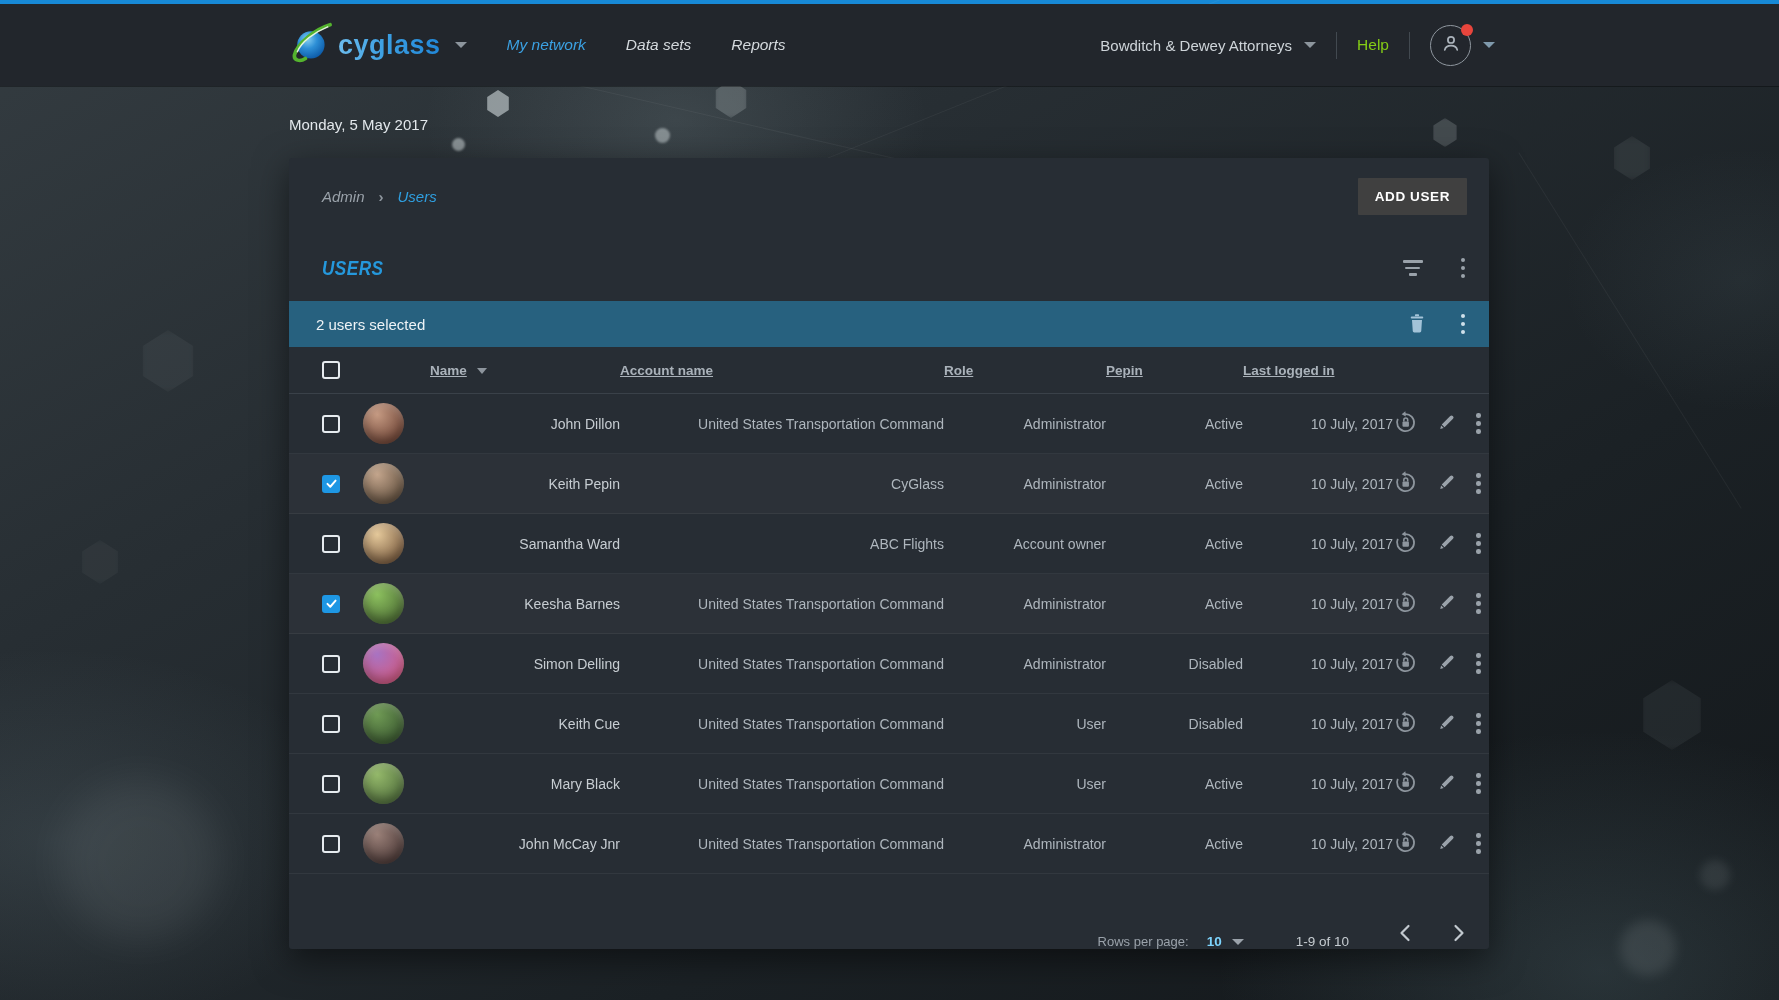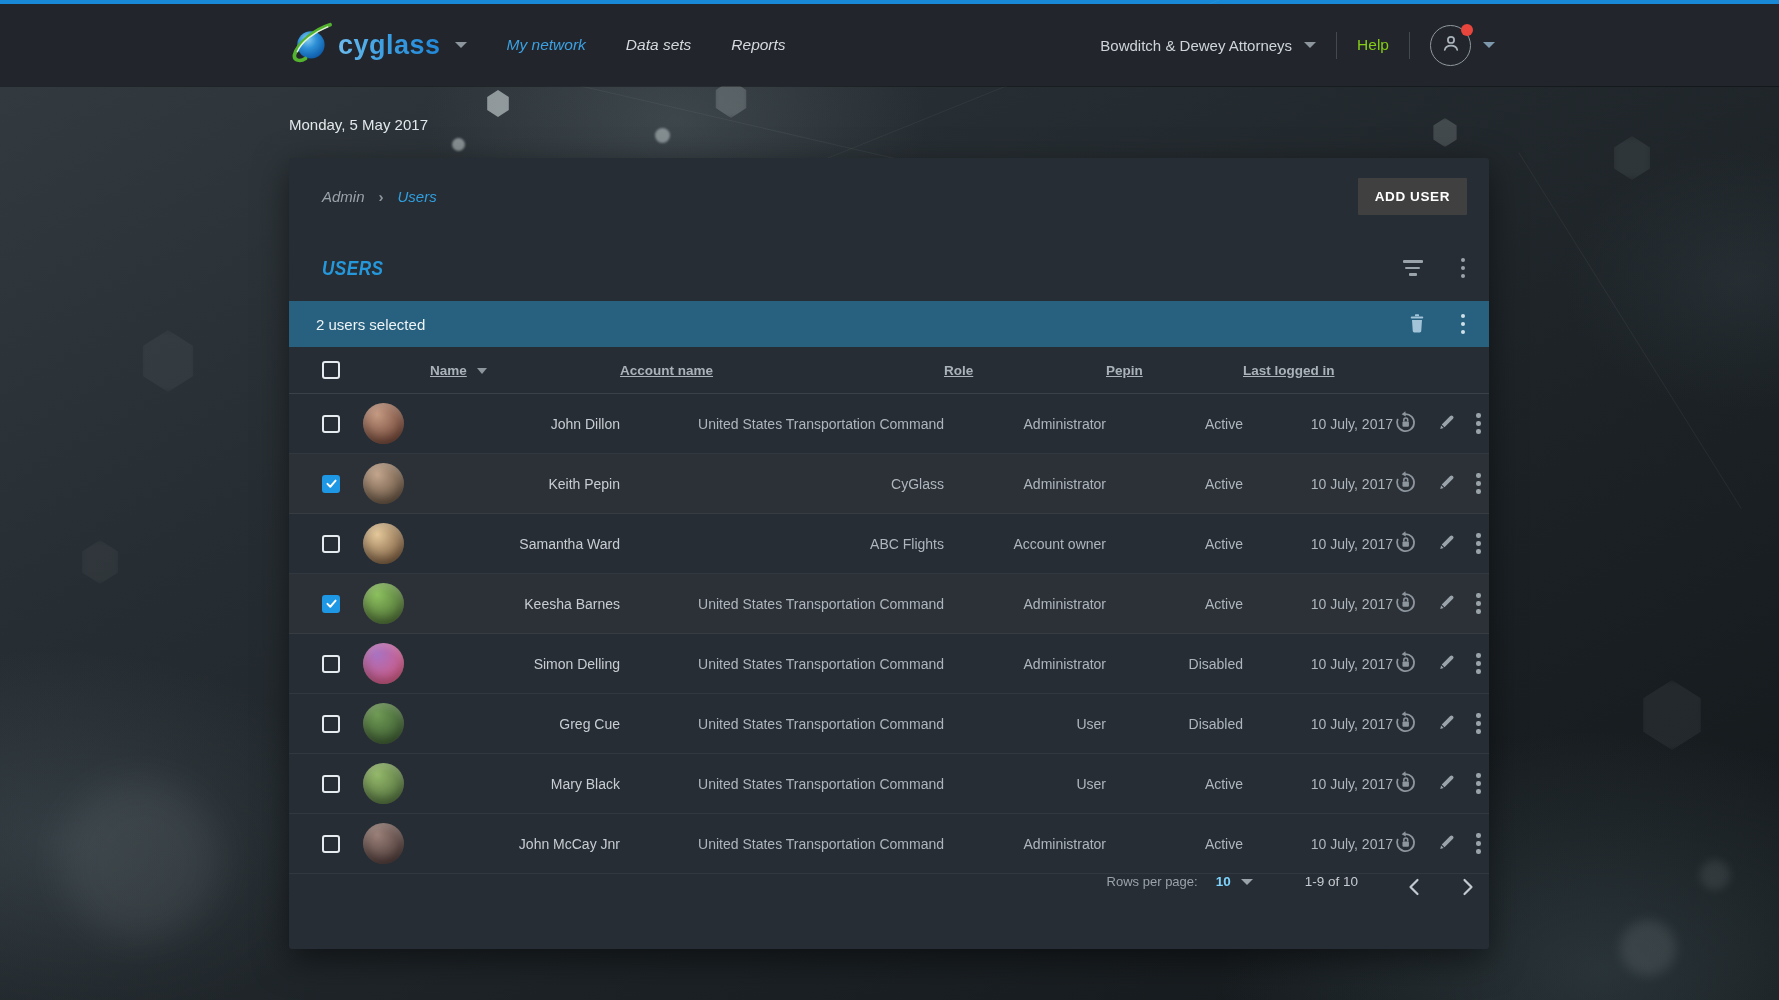--- a/index.html
+++ b/index.html
@@ -110,22 +110,22 @@
   .checkbox.checked { background:#1e97e4; border-color:#1e97e4; }
   .checkbox.checked svg { display:block; }
 
   .avatar { width:41px; height:41px; border-radius:50%; background:#777;
     box-shadow:inset 0 -6px 10px rgba(0,0,0,.28), inset 0 4px 6px rgba(255,255,255,.18); }
 
   .cell-text { font-size:14px; color:#aeb6bd; }
   .name-text { color:#c7cdd2; }
 
   
-  .table-footer { height:75px; display:flex; align-items:flex-start; justify-content:flex-end;
-    padding-right:11px; }
+  .table-footer { height:75px; display:flex; align-items:flex-end; justify-content:flex-end;
+    padding-right:20px; }
   .rpp-label { font-size:13px; color:#9aa2aa; }
   .rpp-select { display:flex; align-items:center; gap:10px; margin-left:18px; cursor:pointer; }
   .rpp-value { font-size:13.5px; color:#7dd3fc;font-weight:bold; }
   .range-text { font-size:13.5px; color:#c6ccd1; margin-left:52px; }
   .page-btn { background:none; border:none; cursor:pointer; padding:4px; }
   .page-prev { margin-left:46px; } .page-next { margin-left:34px; }
 </style>
 </head>
 <body>
 
@@ -487,21 +487,21 @@
 
       <div class="trow">
         <div class="cell-cb">
           <span class="checkbox">
             
           </span>
         </div>
         <div class="cell-avatar">
             <span class="avatar" style="background: radial-gradient(circle at 35% 28%, rgb(111, 154, 84) 0%, rgb(60, 90, 50) 80%);"></span>
           </div>
-        <div class="cell-name"><span class="cell-text name-text">Greg Cue</span></div>
+        <div class="cell-name"><span class="cell-text name-text">Keith Cue</span></div>
         <div class="cell-account"><span class="cell-text">United States Transportation Command</span></div>
         <div class="cell-role"><span class="cell-text">User</span></div>
         <div class="cell-status"><span class="cell-text">Disabled</span></div>
         <div class="cell-date"><span class="cell-text">10 July, 2017</span></div>
         <div class="cell-actions">
           <button class="icon-btn">
             <span>
               <svg width="25" height="25" viewBox="0 0 24 24">
                 <path d="M4.6 8.6 A8.2 8.2 0 1 0 11.4 3.9" fill="none" stroke="#8d959d" stroke-width="1.7"></path>
                 <polygon points="11.9,1.1 8.3,4.0 12.3,6.2" fill="#8d959d"></polygon>

